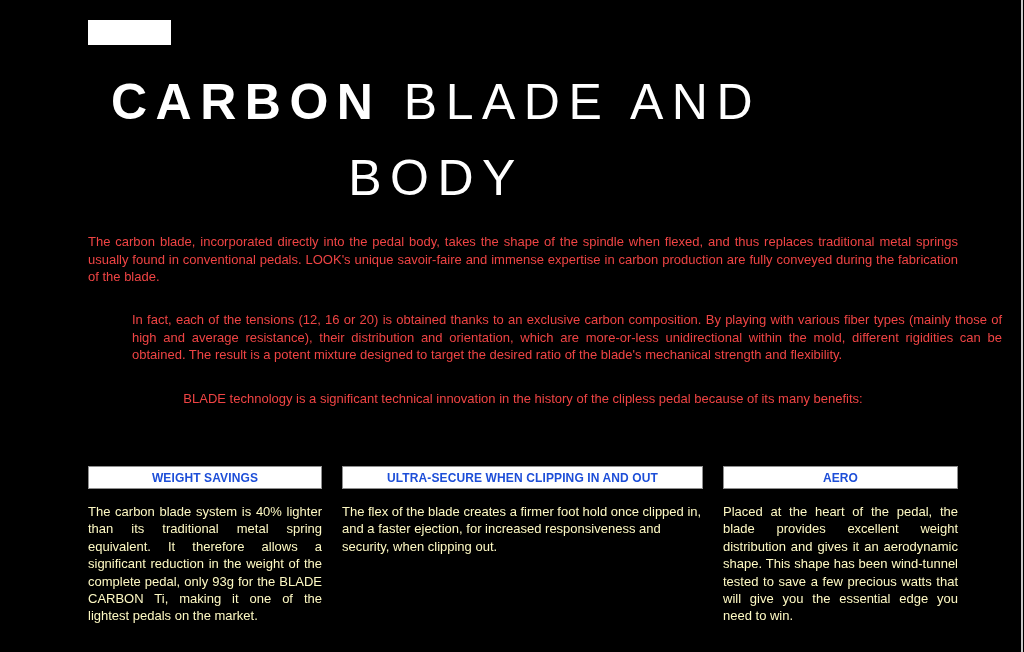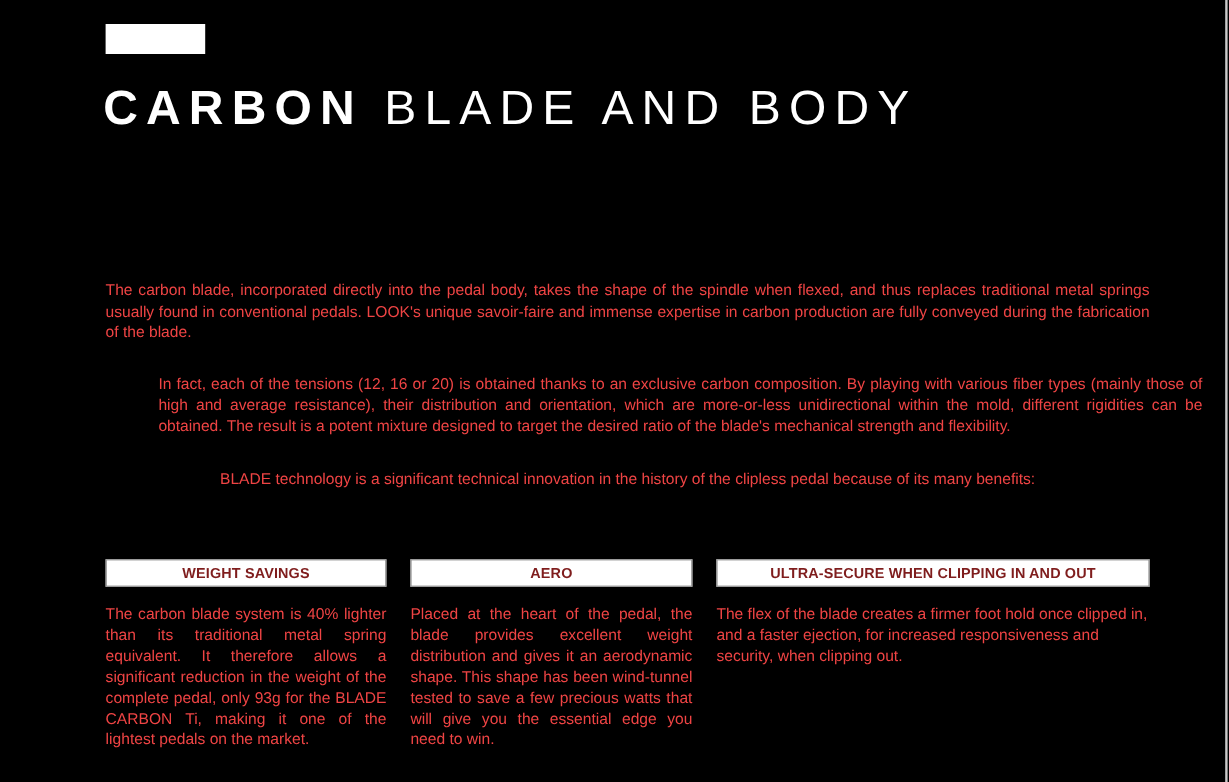--- a/index.html
+++ b/index.html
@@ -21,26 +21,27 @@
     width: 83px;
     height: 25px;
     background: #ffffff;
   }
 
   .page-title {
     position: absolute;
     left: 86px;
     top: 64px;
     width: 700px;
-    font-size: 40px;
-    line-height: 52px;
+    font-size: 50px;
+    line-height: 76px;
     letter-spacing: 0.17em;
     color: #ffffff;
     text-transform: uppercase;
     font-weight: 300;
+    text-align: center;
   }
   .page-title .title-bold { font-weight: 700; }
   .page-title .title-light { font-weight: 300; }
 
   .intro {
     position: absolute;
     left: 88px;
     width: 870px;
     color: #ef4444;
     font-size: 13px;
@@ -66,30 +67,30 @@
 
   .feature-heading-box {
     height: 23px;
     background: #ffffff;
     border: 1px solid #8f8f8f;
     display: flex;
     align-items: center;
     justify-content: center;
   }
   .feature-heading {
-    color: #7f1d1d;
+    color: #1d4ed8;
     font-size: 12px;
     font-weight: 700;
     letter-spacing: 0.01em;
     white-space: nowrap;
   }
 
   .feature-body {
     margin-top: 14px;
-    color: #ef4444;
+    color: #fef9c3;
     font-size: 13px;
     line-height: 17.4px;
     text-align: justify;
   }
   .feature-col.c3 .feature-body { text-align: left; }
 
   .page-edge-line {
     position: absolute;
     right: 1px;
     top: 0;
@@ -115,31 +116,31 @@
 
   <div class="features-row">
 
     <div class="feature-col c1">
       <div class="feature-heading-box">
         <span class="feature-heading">WEIGHT SAVINGS</span>
       </div>
       <p class="feature-body">The carbon blade system is 40% lighter than its traditional metal spring equivalent. It therefore allows a significant reduction in the weight of the complete pedal, only 93g for the BLADE CARBON Ti, making it one of the lightest pedals on the market.</p>
     </div>
 
+    <div class="feature-col c3">
+      <div class="feature-heading-box">
+        <span class="feature-heading">ULTRA-SECURE WHEN CLIPPING IN AND OUT</span>
+      </div>
+      <p class="feature-body">The flex of the blade creates a firmer foot hold once clipped in, and a faster ejection, for increased responsiveness and security, when clipping out.</p>
+    </div>
+
     <div class="feature-col c2">
       <div class="feature-heading-box">
         <span class="feature-heading">AERO</span>
       </div>
       <p class="feature-body">Placed at the heart of the pedal, the blade provides excellent weight distribution and gives it an aerodynamic shape. This shape has been wind-tunnel tested to save a few precious watts that will give you the essential edge you need to win.</p>
-    </div>
-
-    <div class="feature-col c3">
-      <div class="feature-heading-box">
-        <span class="feature-heading">ULTRA-SECURE WHEN CLIPPING IN AND OUT</span>
-      </div>
-      <p class="feature-body">The flex of the blade creates a firmer foot hold once clipped in, and a faster ejection, for increased responsiveness and security, when clipping out.</p>
     </div>
 
   </div>
 
   <div class="page-edge-line"></div>
 
 </div>
 
 </body></html>

